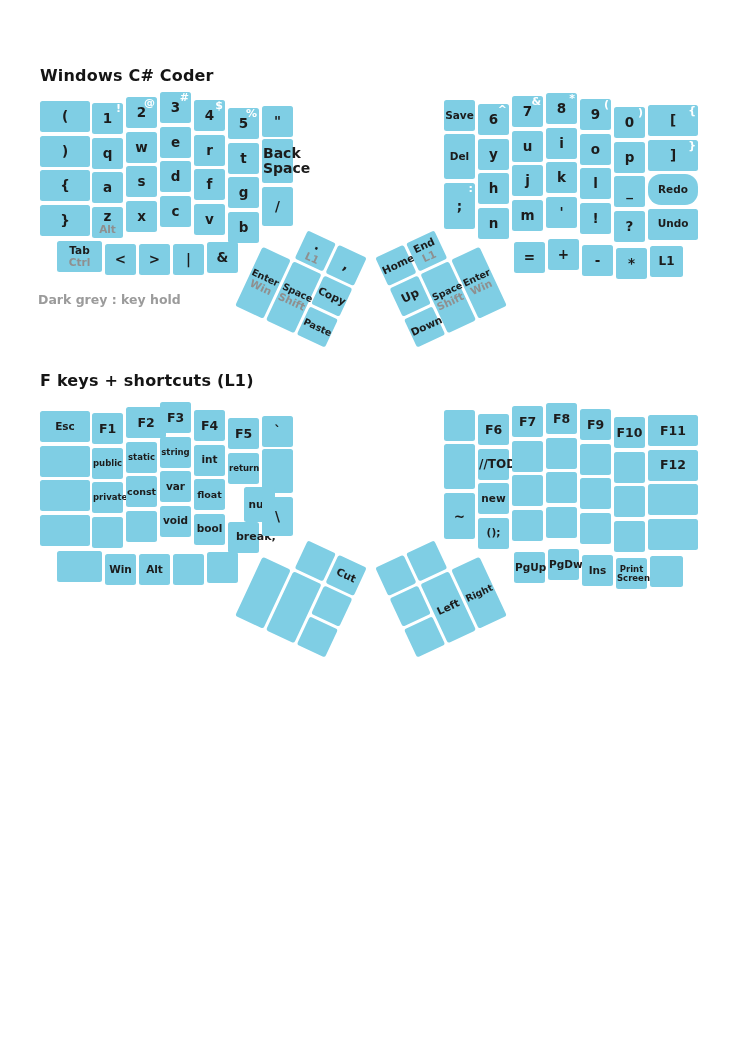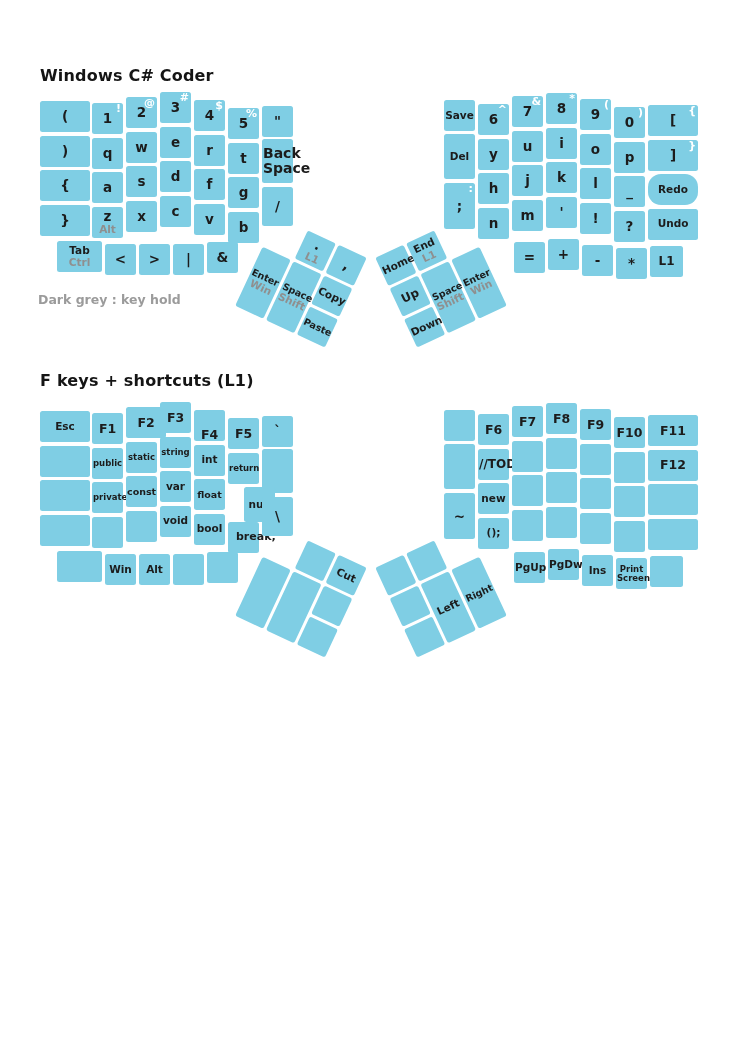--- a/index.html
+++ b/index.html
@@ -285,21 +285,21 @@
       </div>
       <div class="key" style="left: 52px; top: 11px; width: 31px; height: 31px;">
         <span class="tap" style="font-size: 12.5px;">F1</span>
       </div>
       <div class="key" style="left: 86px; top: 5px; width: 40px; height: 31px;">
         <span class="tap" style="font-size: 12.5px;">F2</span>
       </div>
       <div class="key" style="left: 120px; top: 0px; width: 31px; height: 31px;">
         <span class="tap" style="font-size: 12.5px;">F3</span>
       </div>
-      <div class="key" style="left: 154px; top: 8px; width: 31px; height: 31px; justify-content: flex-end;">
+      <div class="key" style="left: 154px; top: 8px; width: 31px; height: 31px;">
         <span class="tap" style="font-size: 12.5px;">F4</span>
       </div>
       <div class="key" style="left: 188px; top: 16px; width: 31px; height: 31px;">
         <span class="tap" style="font-size: 12.5px;">F5</span>
       </div>
       <div class="key" style="left: 222px; top: 14px; width: 31px; height: 31px;">
         <span class="tap" style="font-size: 13.5px;">`</span>
       </div>
       <div class="key" style="left: 0px; top: 43.5px; width: 50px; height: 31px;"></div>
       <div class="key" style="left: 52px; top: 45.5px; width: 31px; height: 31px;">

